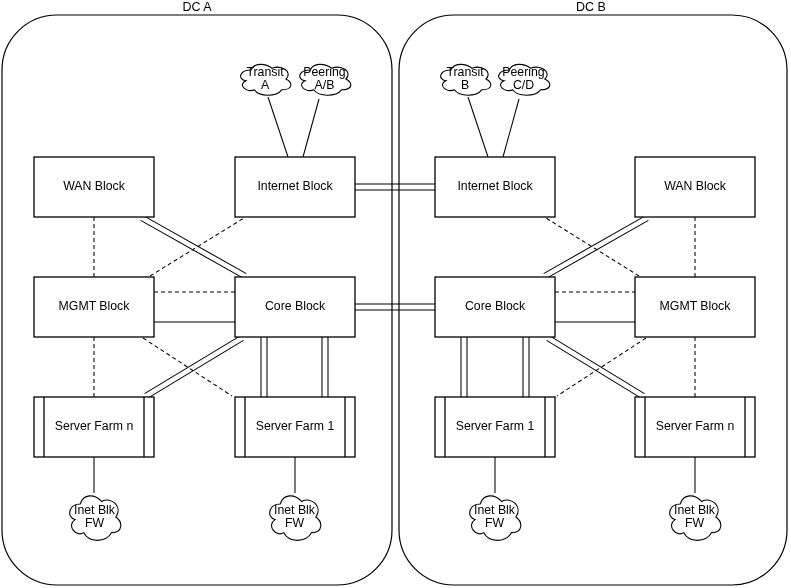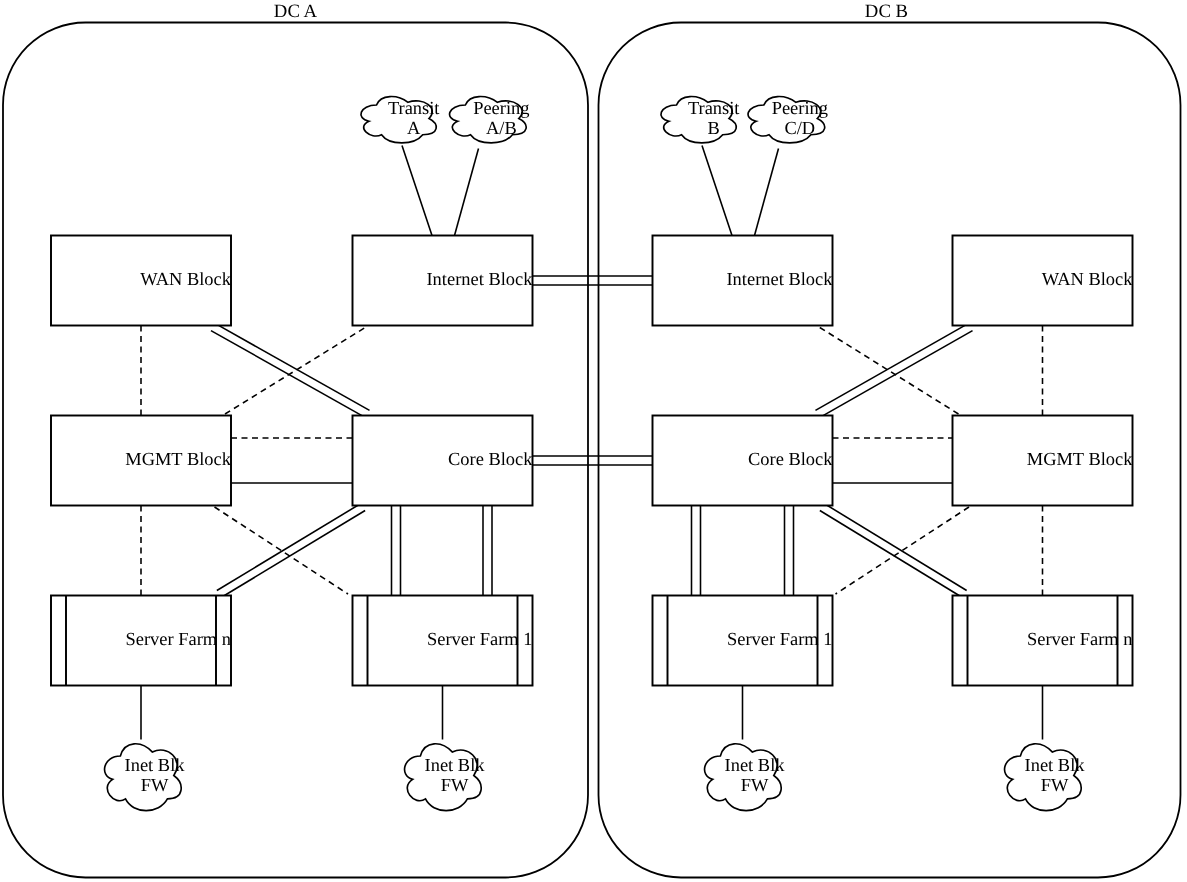--- a/index.html
+++ b/index.html
@@ -1,40 +1,40 @@
 <!DOCTYPE html>
 <html><head>
 <meta charset="utf-8">
 <style>
   html, body { margin: 0; padding: 0; background: #ffffff; }
   #canvas {
     position: relative;
     width: 791px;
     height: 588px;
     background: #ffffff;
-    font-family: Liberation Serif, serif;
+    font-family: Liberation Sans, sans-serif;
     color: #000000;
     overflow: hidden;
   }
   #diagram-svg { position: absolute; left: 0; top: 0; }
   .dc-title {
     position: absolute;
     top: 1px;
     width: 90px;
     text-align: center;
     font-size: 12.5px;
     line-height: 13px;
   }
   #t-dca { left: 152px; }
   #t-dcb { left: 546px; }
   .lbl {
     position: absolute;
     display: flex;
     align-items: center;
-    justify-content: flex-end;
+    justify-content: center;
     pointer-events: none;
   }
   .lbl span {
     white-space: pre-line;
     text-align: center;
     font-size: 12.3px;
     line-height: 13.5px;
   }
 </style>
 </head>

